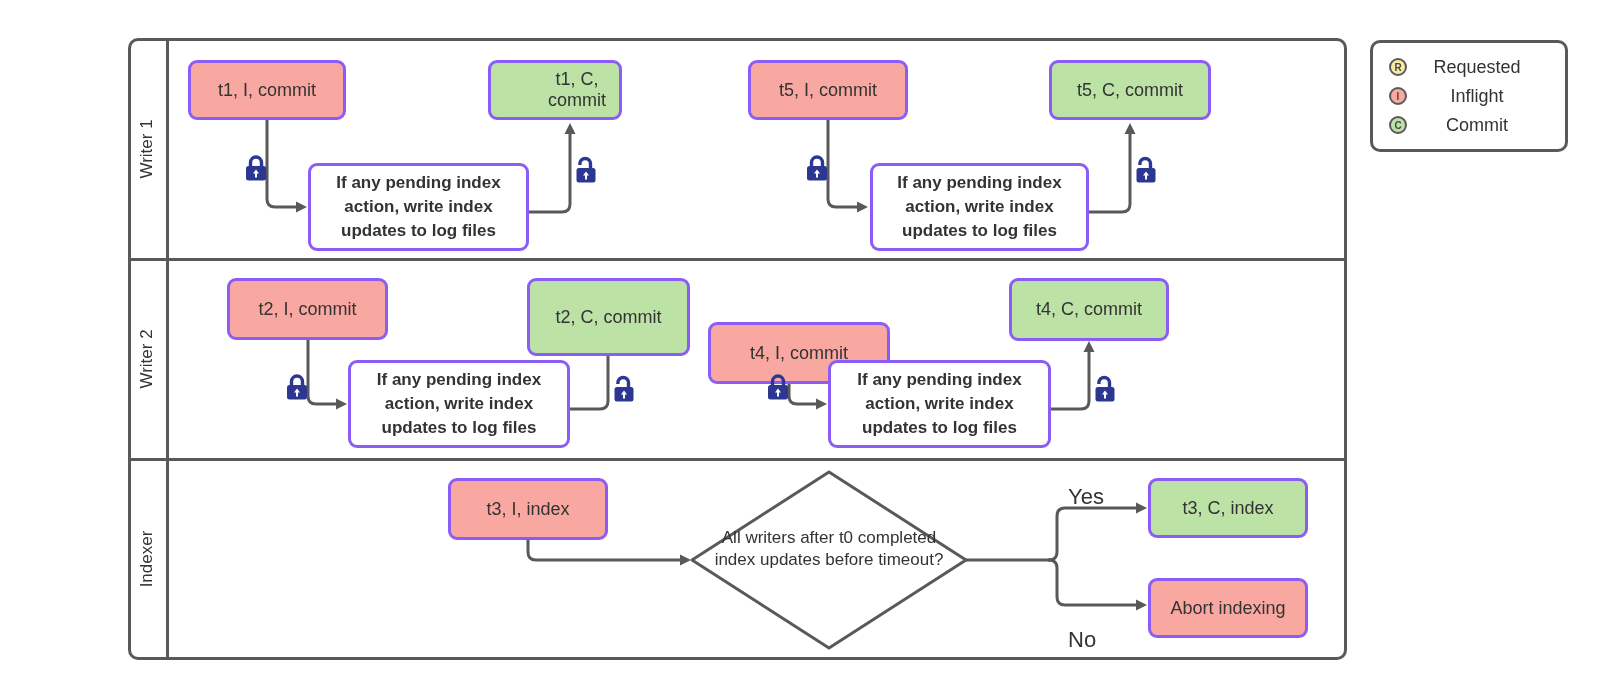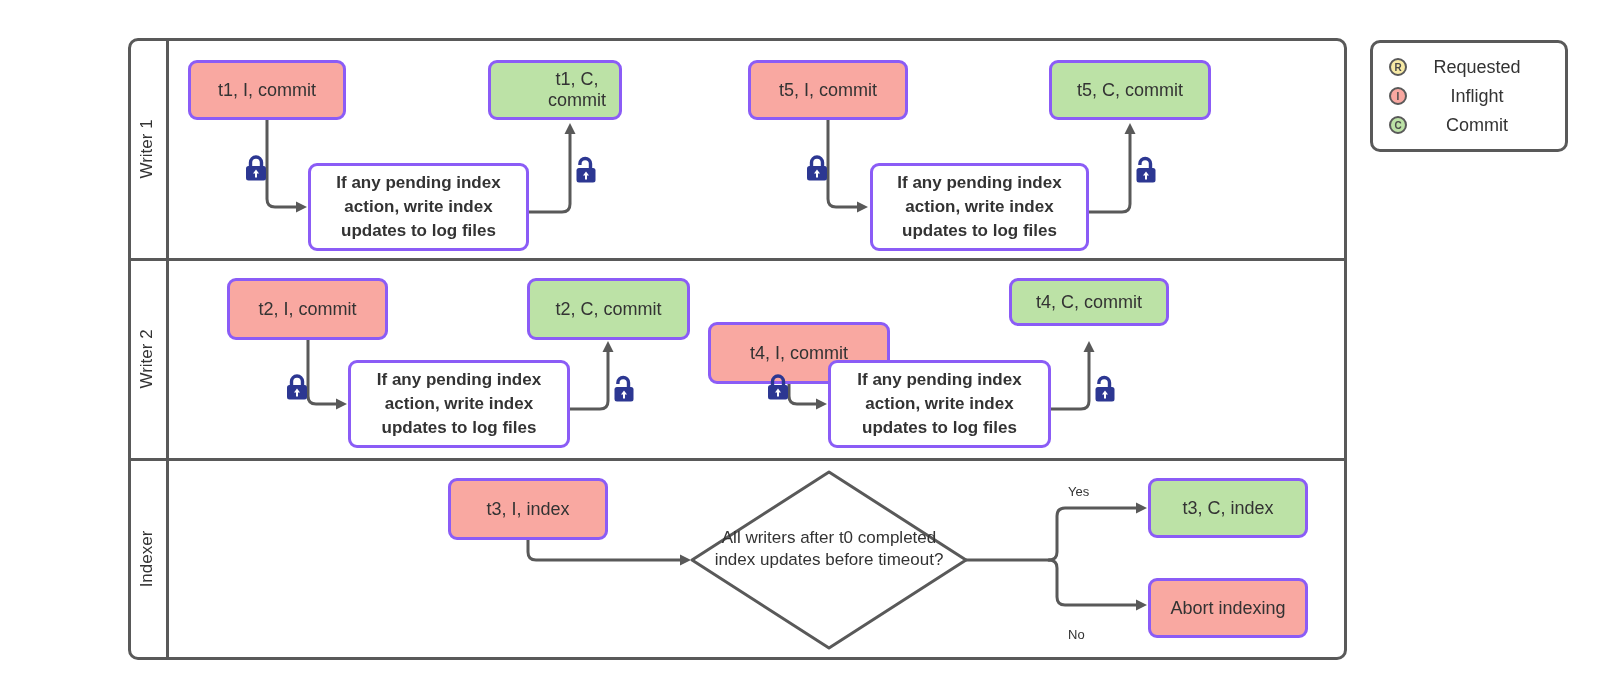--- a/index.html
+++ b/index.html
@@ -23,21 +23,21 @@
     font-size:18px;color:#333333;background:#ffffff;
   }
   .pink{background:#f9a8a1;}
   .green{background:#bce2a6;}
   .yellow{background:#f7eaa5;}
   .action{font-size:17px;line-height:1.42;padding:4px 8px;font-weight:bold;}
   .diamond-text{
     position:absolute;left:709px;top:527px;width:240px;text-align:center;
     font-size:17px;line-height:1.3;color:#333333;
   }
-  .edge-label{position:absolute;font-size:13px;color:#333333;}
+  .edge-label{position:absolute;font-size:22px;color:#333333;}
   .lock{position:absolute;width:24px;height:29px;}
   .legend{
     position:absolute;left:1370px;top:40px;width:198px;height:112px;
     border:3px solid #595959;border-radius:10px;box-sizing:border-box;
     display:flex;flex-direction:column;justify-content:center;gap:8px;padding:6px 0;
   }
   .legend-row{display:flex;align-items:center;margin-left:16px;}
   .legend-circle{
     width:18px;height:18px;border-radius:50%;border:2px solid #595959;box-sizing:border-box;
     display:flex;align-items:center;justify-content:center;
@@ -98,25 +98,25 @@
 
   <div class="node pink" style="left:188px;top:60px;width:158px;height:60px;">t1, I, commit</div>
   <div class="node green" style="left:488px;top:60px;width:134px;height:60px;padding-left:44px;">t1, C, commit</div>
   <div class="node action" style="left:308px;top:163px;width:221px;height:88px;">If any pending index action, write index updates to log files</div>
 
   <div class="node pink" style="left:748px;top:60px;width:160px;height:60px;">t5, I, commit</div>
   <div class="node green" style="left:1049px;top:60px;width:162px;height:60px;">t5, C, commit</div>
   <div class="node action" style="left:870px;top:163px;width:219px;height:88px;">If any pending index action, write index updates to log files</div>
 
   <div class="node pink" style="left:227px;top:278px;width:161px;height:62px;">t2, I, commit</div>
-  <div class="node green" style="left:527px;top:278px;width:163px;height:62px;">t2, C, commit</div>
+  <div class="node green" style="left:527px;top:278px;width:163px;height:78px;">t2, C, commit</div>
   <div class="node action" style="left:348px;top:360px;width:222px;height:88px;">If any pending index action, write index updates to log files</div>
 
   <div class="node pink" style="left:708px;top:278px;width:182px;height:62px;margin-top:44px;">t4, I, commit</div>
-  <div class="node green" style="left:1009px;top:278px;width:160px;height:48px;">t4, C, commit</div>
+  <div class="node green" style="left:1009px;top:278px;width:160px;height:63px;">t4, C, commit</div>
   <div class="node action" style="left:828px;top:360px;width:223px;height:88px;">If any pending index action, write index updates to log files</div>
 
   <div class="node pink" style="left:448px;top:478px;width:160px;height:62px;">t3, I, index</div>
   <div class="diamond-text">All writers after t0 completed index updates before timeout?</div>
   <div class="node green" style="left:1148px;top:478px;width:160px;height:60px;">t3, C, index</div>
   <div class="node pink" style="left:1148px;top:578px;width:160px;height:60px;">Abort indexing</div>
 
   <div class="edge-label" style="left:1068px;top:484px;">Yes</div>
   <div class="edge-label" style="left:1068px;top:609px;margin-top:18px;">No</div>
 

